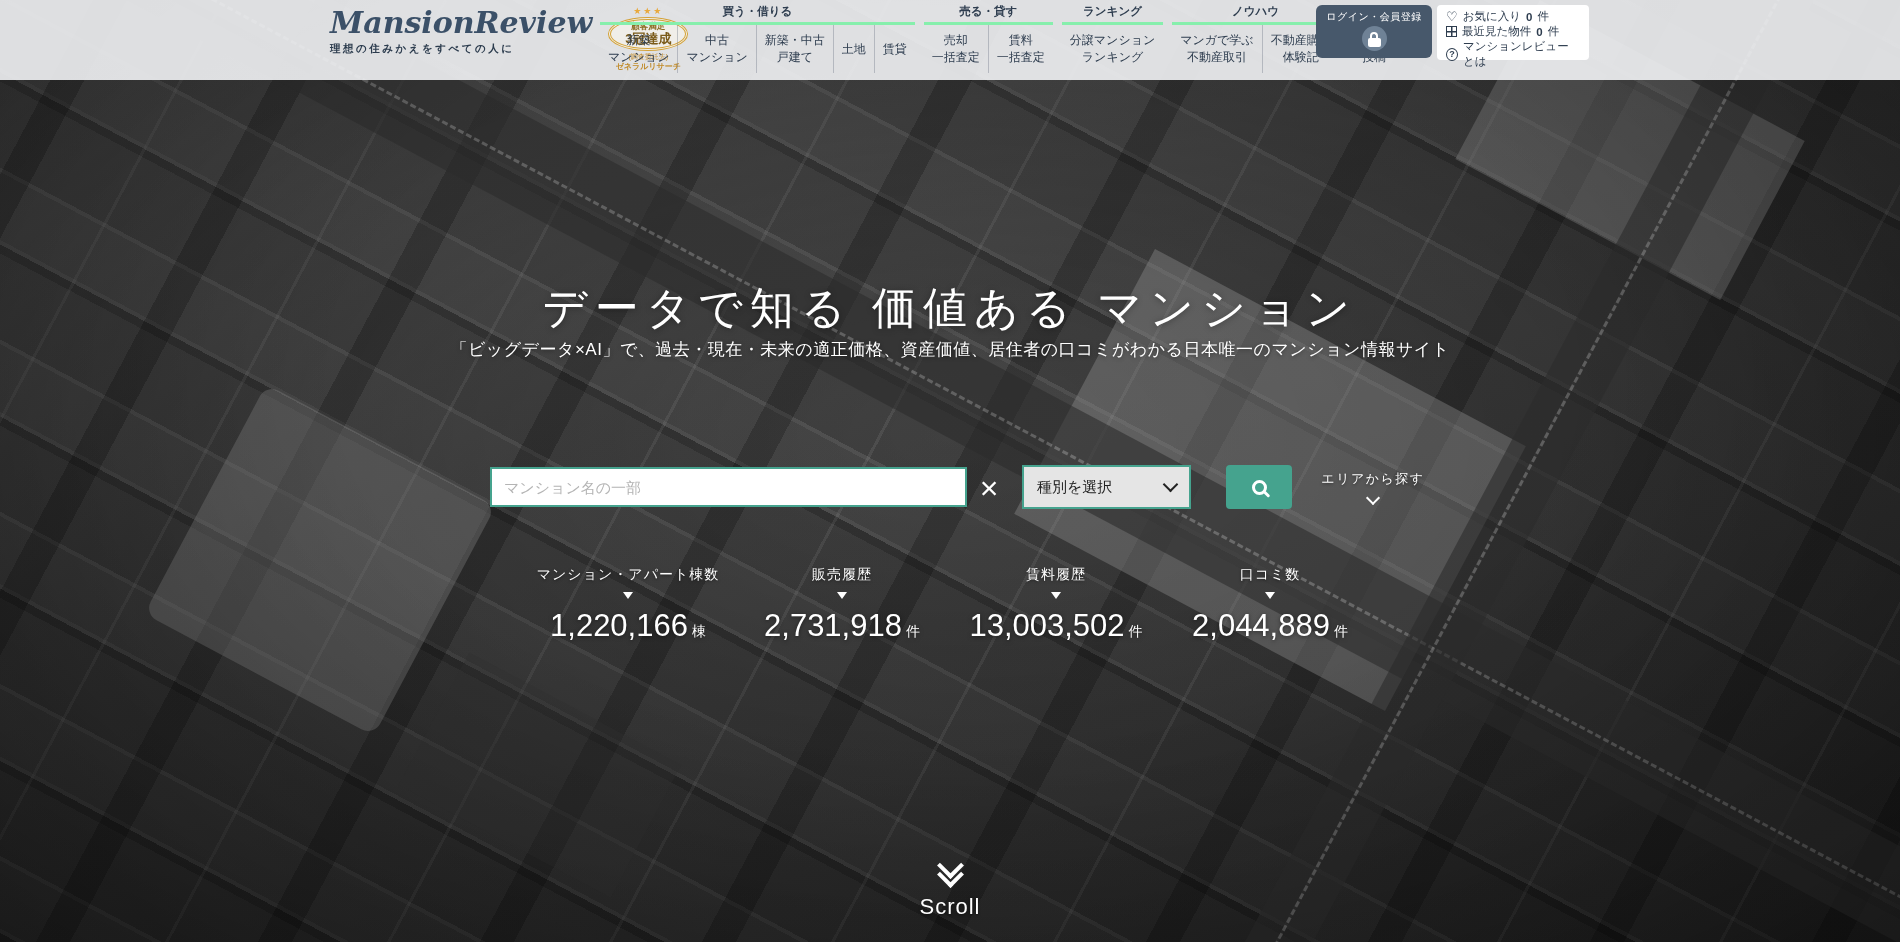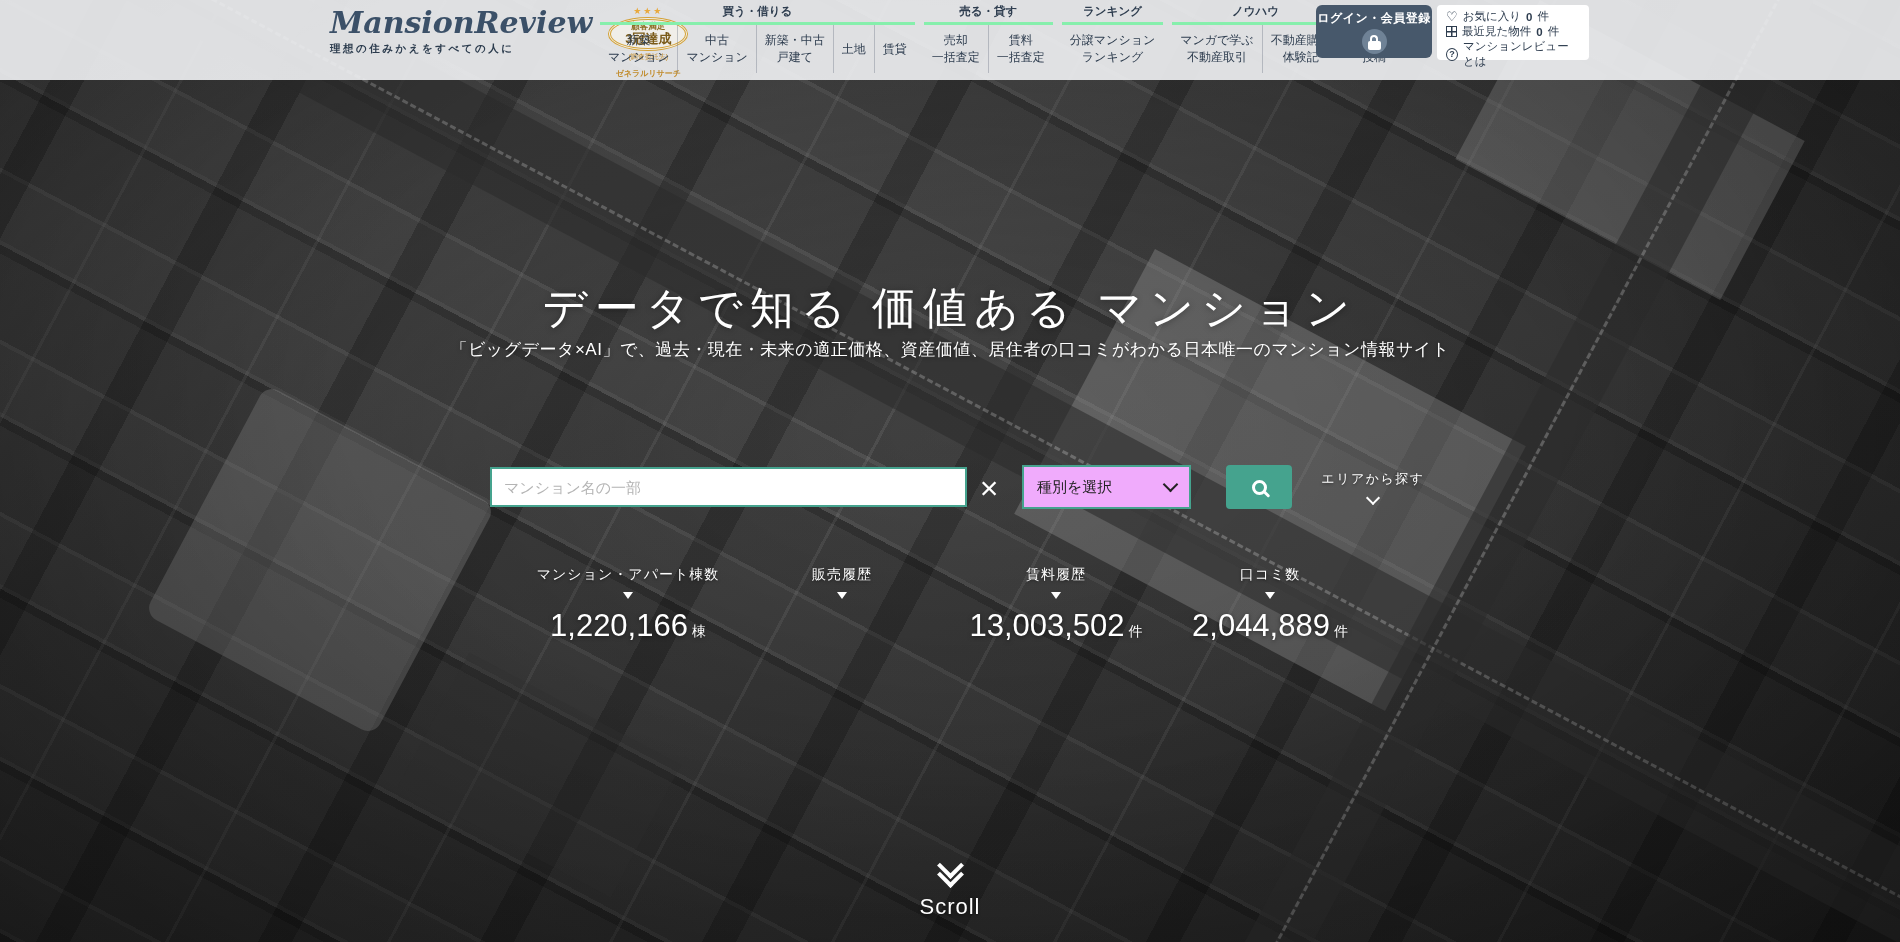--- a/index.html
+++ b/index.html
@@ -29,31 +29,31 @@
   .site-header{position:absolute;top:0;left:0;width:1900px;height:80px;background:rgba(242,243,245,0.90);}
   .header-left{position:absolute;left:330px;top:7px;display:flex;}
   .logo-text{font-family:"DejaVu Serif","Liberation Serif",serif;font-style:italic;font-weight:bold;font-size:30px;color:#3b5068;line-height:1.05;}
   .logo-tagline{font-size:10.5px;color:#2c3c4e;letter-spacing:2.5px;font-weight:bold;margin-top:3px;}
   .award-badge{margin-left:10px;width:92px;text-align:center;line-height:1;}
   .award-stars{color:#e8a93c;font-size:9px;letter-spacing:2px;}
   .award-oval{margin:1px auto 0;width:74px;border:3px double #d4a339;border-radius:50%;padding:2px 0 3px;background:rgba(255,252,240,0.5);}
   .award-line1{font-size:8.5px;color:#8a6a20;font-weight:bold;}
   .award-line2{font-size:13px;color:#7a5a18;font-weight:bold;margin-top:1px;}
   .award-line3{font-size:7px;color:#c08a28;margin-top:2px;}
-  .award-line4{font-size:8px;color:#c08a28;font-weight:bold;margin-top:10px;}
+  .award-line4{font-size:8px;color:#c08a28;font-weight:bold;margin-top:3px;}
 
   .main-nav{position:absolute;left:600px;top:4px;display:flex;gap:9px;}
   .nav-group{display:flex;flex-direction:column;}
   .nav-group-label{text-align:center;font-size:11.5px;font-weight:bold;color:#2e3d4f;padding-bottom:3px;border-bottom:3px solid #86efac;}
   .nav-items{display:flex;flex:1;}
   .nav-item{display:flex;align-items:center;justify-content:center;text-align:center;font-size:12px;color:#2e3d4f;line-height:1.4;padding:4px 8px;min-height:40px;white-space:pre-line;border-left:1px solid rgba(100,110,125,0.35);cursor:pointer;}
   .nav-item:first-child{border-left:none;}
 
   .login-btn{position:absolute;left:1316px;top:5px;width:116px;height:53px;background:#47586b;border-radius:6px;display:flex;flex-direction:column;align-items:center;box-sizing:border-box;padding-top:5px;cursor:pointer;}
-  .login-label{color:#fff;font-size:12px;font-weight:bold;letter-spacing:.5px;}
+  .login-label{color:#fff;font-size:10px;font-weight:normal;letter-spacing:.5px;}
   .lock-circle{width:25px;height:25px;border-radius:50%;background:#6f8296;margin-top:2px;display:flex;align-items:flex-end;justify-content:center;padding-bottom:4px;box-sizing:border-box;}
   .lock-body{position:relative;width:13px;height:9px;background:#fff;border-radius:2px;}
   .lock-body::before{content:"";position:absolute;top:-6px;left:2.5px;width:8px;height:7px;border:2.5px solid #fff;border-bottom:none;border-radius:5px 5px 0 0;box-sizing:border-box;}
 
   .quick-panel{position:absolute;left:1437px;top:5px;width:152px;height:55px;background:#fff;border-radius:4px;box-sizing:border-box;padding:4px 9px;display:flex;flex-direction:column;justify-content:space-between;}
   .quick-row{display:flex;align-items:center;gap:5px;font-size:11.5px;color:#2e3d4f;cursor:pointer;}
   .quick-glyph{font-size:13px;line-height:1;color:#2e3d4f;}
   .quick-count{font-weight:bold;}
   .grid-icon{display:inline-block;width:11px;height:11px;border:1.5px solid #2e3d4f;box-sizing:border-box;background:
       linear-gradient(#2e3d4f,#2e3d4f) 50% 0/1.5px 100% no-repeat,
@@ -61,21 +61,21 @@
   .q-circle{display:inline-flex;width:13px;height:13px;border:1.3px solid #2e3d4f;border-radius:50%;align-items:center;justify-content:center;font-size:9px;font-weight:bold;box-sizing:border-box;}
 
   
   .hero-title{position:absolute;top:250px;left:0;width:1900px;text-align:center;color:#fff;font-size:44px;font-weight:normal;letter-spacing:7px;text-shadow:0 1px 6px rgba(0,0,0,0.35);}
   .hero-sub{position:absolute;top:338px;left:0;width:1900px;text-align:center;color:#fff;font-size:17px;letter-spacing:.5px;text-shadow:0 1px 4px rgba(0,0,0,0.45);}
 
   
   .search-input{position:absolute;left:490px;top:467px;width:477px;height:40px;box-sizing:border-box;border:2px solid #45a38e;background:#fff;font-size:15px;padding:0 12px;color:#333;outline:none;}
   .search-input::placeholder{color:#b4b4b4;}
   .clear-x{position:absolute;left:974px;top:468px;width:30px;height:40px;color:#fff;font-size:32px;font-weight:300;display:flex;align-items:center;justify-content:center;cursor:pointer;line-height:1;}
-  .type-select{position:absolute;left:1022px;top:465px;width:169px;height:44px;box-sizing:border-box;border:2px solid #45a38e;background:#f0abfc;display:flex;align-items:center;justify-content:space-between;padding:0 13px;font-size:15px;color:#222;cursor:pointer;}
+  .type-select{position:absolute;left:1022px;top:465px;width:169px;height:44px;box-sizing:border-box;border:2px solid #45a38e;background:#e5e5e5;display:flex;align-items:center;justify-content:space-between;padding:0 13px;font-size:15px;color:#222;cursor:pointer;}
   .chev-dark{width:9px;height:9px;border-right:2.5px solid #222;border-bottom:2.5px solid #222;transform:rotate(45deg);margin-top:-5px;}
   .search-btn{position:absolute;left:1226px;top:465px;width:66px;height:44px;background:#45a38e;border:none;border-radius:4px;display:flex;align-items:center;justify-content:center;cursor:pointer;}
   .glass{position:relative;width:15px;height:15px;border:3px solid #fff;border-radius:50%;box-sizing:border-box;}
   .glass::after{content:"";position:absolute;width:3px;height:8px;background:#fff;border-radius:2px;transform:rotate(-45deg);right:-4px;bottom:-6px;}
   .area-link{position:absolute;left:1318px;top:470px;width:110px;text-align:center;color:#fff;font-size:13px;letter-spacing:1.5px;cursor:pointer;text-shadow:0 1px 3px rgba(0,0,0,0.5);}
   .chev-white-sm{width:8px;height:8px;border-right:2.5px solid #fff;border-bottom:2.5px solid #fff;transform:rotate(45deg);margin:5px auto 0;}
 
   
   .stats-row{position:absolute;left:521px;top:566px;width:856px;display:flex;}
   .stat{width:214px;text-align:center;color:#fff;}
@@ -221,20 +221,21 @@
 
   <div class="stats-row">
     <div class="stat">
       <div class="stat-label">マンション・アパート棟数</div>
       <div class="stat-tri"></div>
       <div class="stat-value"><span>1,220,166</span><span class="stat-unit">棟</span></div>
     </div>
     <div class="stat">
       <div class="stat-label">販売履歴</div>
       <div class="stat-tri"></div>
+      <div class="stat-value"><span>2,731,918</span><span class="stat-unit">件</span></div>
     </div>
     <div class="stat">
       <div class="stat-label">賃料履歴</div>
       <div class="stat-tri"></div>
       <div class="stat-value"><span>13,003,502</span><span class="stat-unit">件</span></div>
     </div>
     <div class="stat">
       <div class="stat-label">口コミ数</div>
       <div class="stat-tri"></div>
       <div class="stat-value"><span>2,044,889</span><span class="stat-unit">件</span></div>

